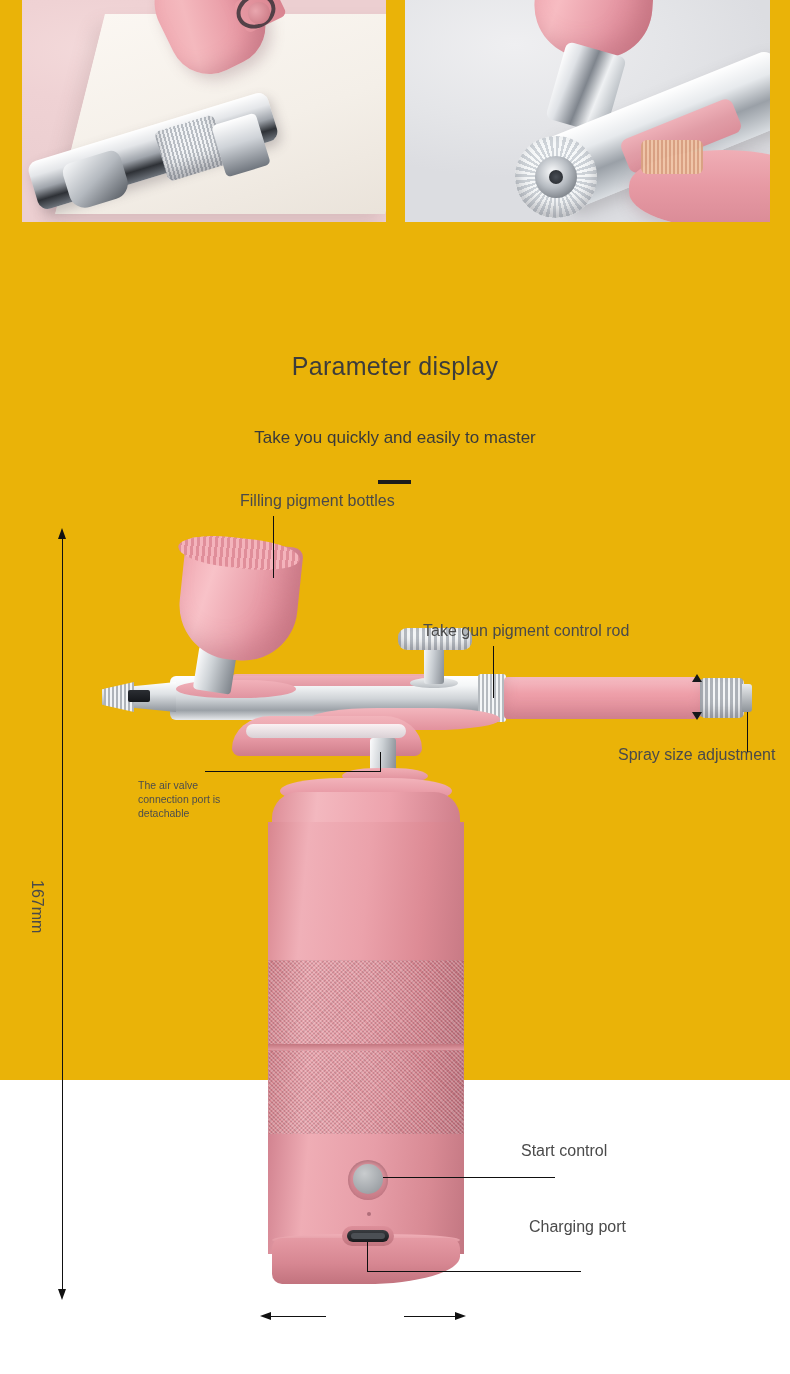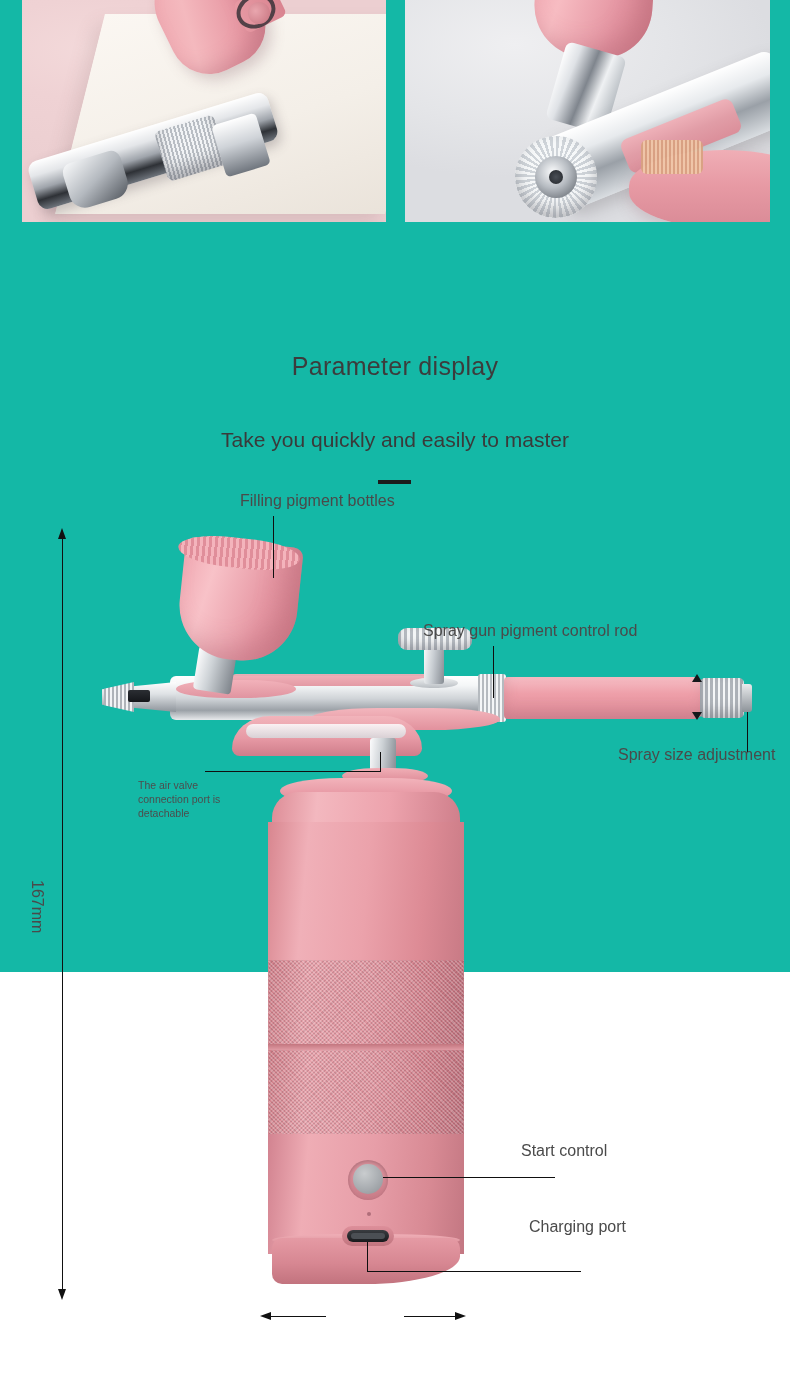--- a/index.html
+++ b/index.html
@@ -2,21 +2,21 @@
 <html><head>
 <meta charset="utf-8">
 <style>
   * { box-sizing: border-box; margin: 0; padding: 0; }
   html, body {
     width: 790px; height: 1374px;
     background: #ffffff;
     font-family: "Liberation Sans", sans-serif;
     overflow: hidden;
   }
-  #page { position: relative; width: 790px; height: 972px; background:#14b8a6; }
+  #page { position: relative; width: 790px; height: 1080px; background:#eab308; }
 
   
   .photo-strip { position:absolute; left:0; top:0; width:790px; height:224px; }
   .photo { position:absolute; top:0; height:222px; overflow:hidden; }
   .photo-left  { left:22px;  width:364px; }
   .photo-right { left:405px; width:365px; }
 
   .ph-bg { position:absolute; inset:0; }
 
   
@@ -138,21 +138,21 @@
     border-radius:6px; opacity:.9;
   }
 
   
   .title {
     position:absolute; left:0; right:0; top:352px;
     text-align:center; font-size:25px; color:#3c3c3c; letter-spacing:.3px;
   }
   .subtitle {
     position:absolute; left:0; right:0; top:428px;
-    text-align:center; font-size:21px; color:#3a3a3a;
+    text-align:center; font-size:17px; color:#3a3a3a;
   }
   .rule {
     position:absolute; left:378px; top:480px; width:33px; height:4px;
     background:#1c1c1c;
   }
 
   
   .lbl { position:absolute; color:#4a4a4a; font-size:16px; white-space:nowrap; }
   .lbl-filling  { left:240px; top:492px; }
   .lbl-control  { left:423px; top:622px; }
@@ -481,21 +481,21 @@
   <div class="lead lead-v lead-filling"></div>
   <div class="lead lead-v lead-control"></div>
   <div class="lead lead-v lead-spraysz"></div>
   <div class="lead lead-h lead-airvalve-h"></div>
   <div class="lead lead-v lead-airvalve-v"></div>
   <div class="lead lead-h lead-start-h"></div>
   <div class="lead lead-v lead-charge-v"></div>
   <div class="lead lead-h lead-charge-h"></div>
 
   <div class="lbl lbl-filling">Filling pigment bottles</div>
-  <div class="lbl lbl-control">Spray gun pigment control rod</div>
+  <div class="lbl lbl-control">Take gun pigment control rod</div>
   <div class="lbl lbl-spraysz">Spray size adjustment</div>
   <div class="lbl lbl-airvalve">The air valve connection port is detachable</div>
   <div class="lbl lbl-start">Start control</div>
   <div class="lbl lbl-charge">Charging port</div>
 
   <div class="dim-v"></div>
   <div class="dim-v-label">167mm</div>
 
   <div class="dim-h"></div>
   <div class="dim-h-mask"></div>

